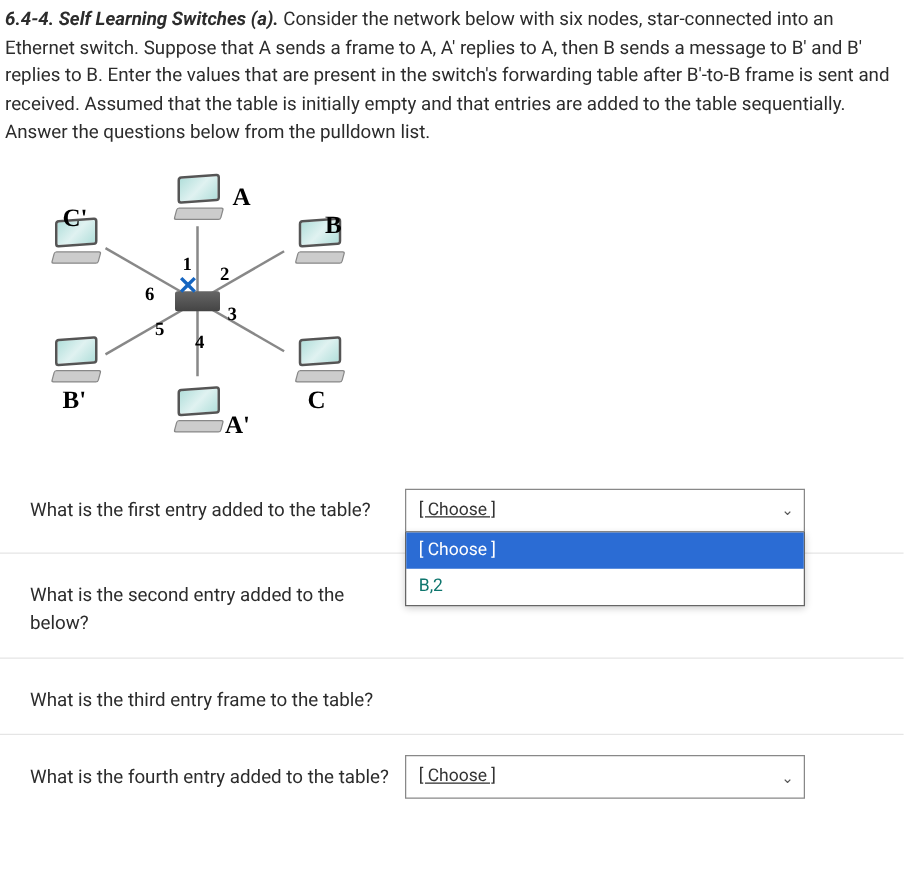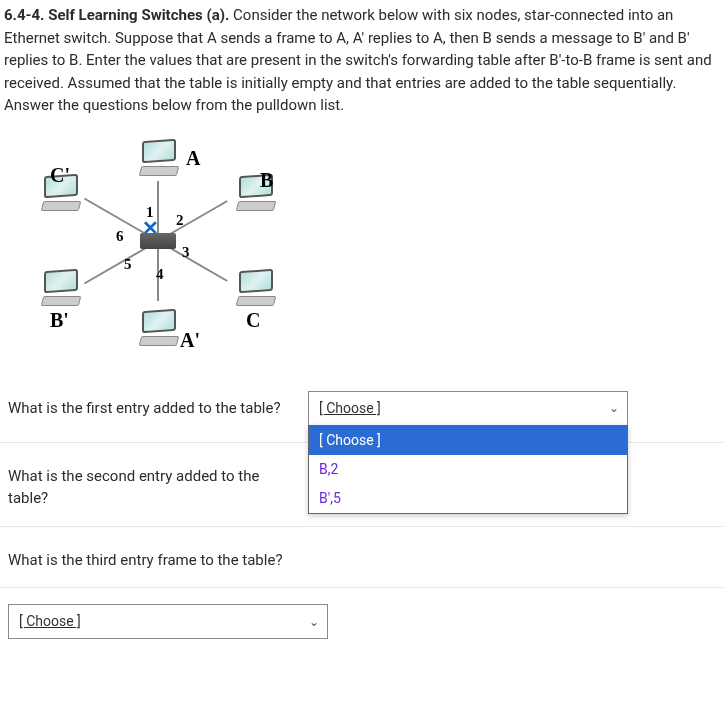--- a/index.html
+++ b/index.html
@@ -9,20 +9,21 @@
       color: #2c2c2c;
       line-height: 1.5;
       width: 723px;
       background: #fff;
     }
     .question-header {
       padding: 4px 8px 8px 4px;
     }
     .question-header b {
       font-weight: 700;
+      font-style: italic;
     }
     .diagram-wrap {
       padding: 10px 0 20px 20px;
     }
     .diagram {
       position: relative;
       width: 280px;
       height: 220px;
     }
     .node-label {
@@ -83,21 +84,21 @@
       color: #1565c0;
       font-weight: bold;
     }
     .line {
       position: absolute;
       background: #888;
       height: 2px;
       transform-origin: left center;
     }
     .question-row {
-      padding: 16px 8px;
+      padding: 16px 24px;
       border-bottom: 1px solid #e5e5e5;
       display: flex;
       align-items: flex-start;
       gap: 10px;
       position: relative;
     }
     .question-text {
       width: 290px;
       padding-top: 6px;
     }
@@ -129,21 +130,21 @@
       top: 34px;
       width: 320px;
       border: 1px solid #666;
       background: #fff;
       z-index: 50;
       box-shadow: 0 2px 6px rgba(0,0,0,.2);
       font-size: 14px;
     }
     .dropdown-list .opt {
       padding: 4px 10px;
-      color: #6d28d9;
+      color: #0f766e;
     }
     .dropdown-list .opt.sel {
       background: #2b6cd4;
       color: #fff;
     }
   </style>
 </head>
 <body>
 
 <div class="question-header">
@@ -209,33 +210,33 @@
 <div class="question-row">
   <div class="question-text">What is the first entry added to the table?</div>
   <div class="select-area">
     <div class="pseudo-select">
       <span>[ Choose ]</span>
       <span class="chev">⌄</span>
     </div>
     <div class="dropdown-list">
       <div class="opt sel">[ Choose ]</div>
       <div class="opt">B,2</div>
-      <div class="opt">B',5</div>
     </div>
   </div>
 </div>
 
 <div class="question-row">
-  <div class="question-text">What is the second entry added to the table?</div>
+  <div class="question-text">What is the second entry added to the below?</div>
 </div>
 
 <div class="question-row">
   <div class="question-text">What is the third entry frame to the table?</div>
 </div>
 
 <div class="question-row" style="border-bottom:none;">
+  <div class="question-text">What is the fourth entry added to the table?</div>
   <div class="select-area">
     <div class="pseudo-select">
       <span>[ Choose ]</span>
       <span class="chev">⌄</span>
     </div>
   </div>
 </div>
 
 </body></html>

